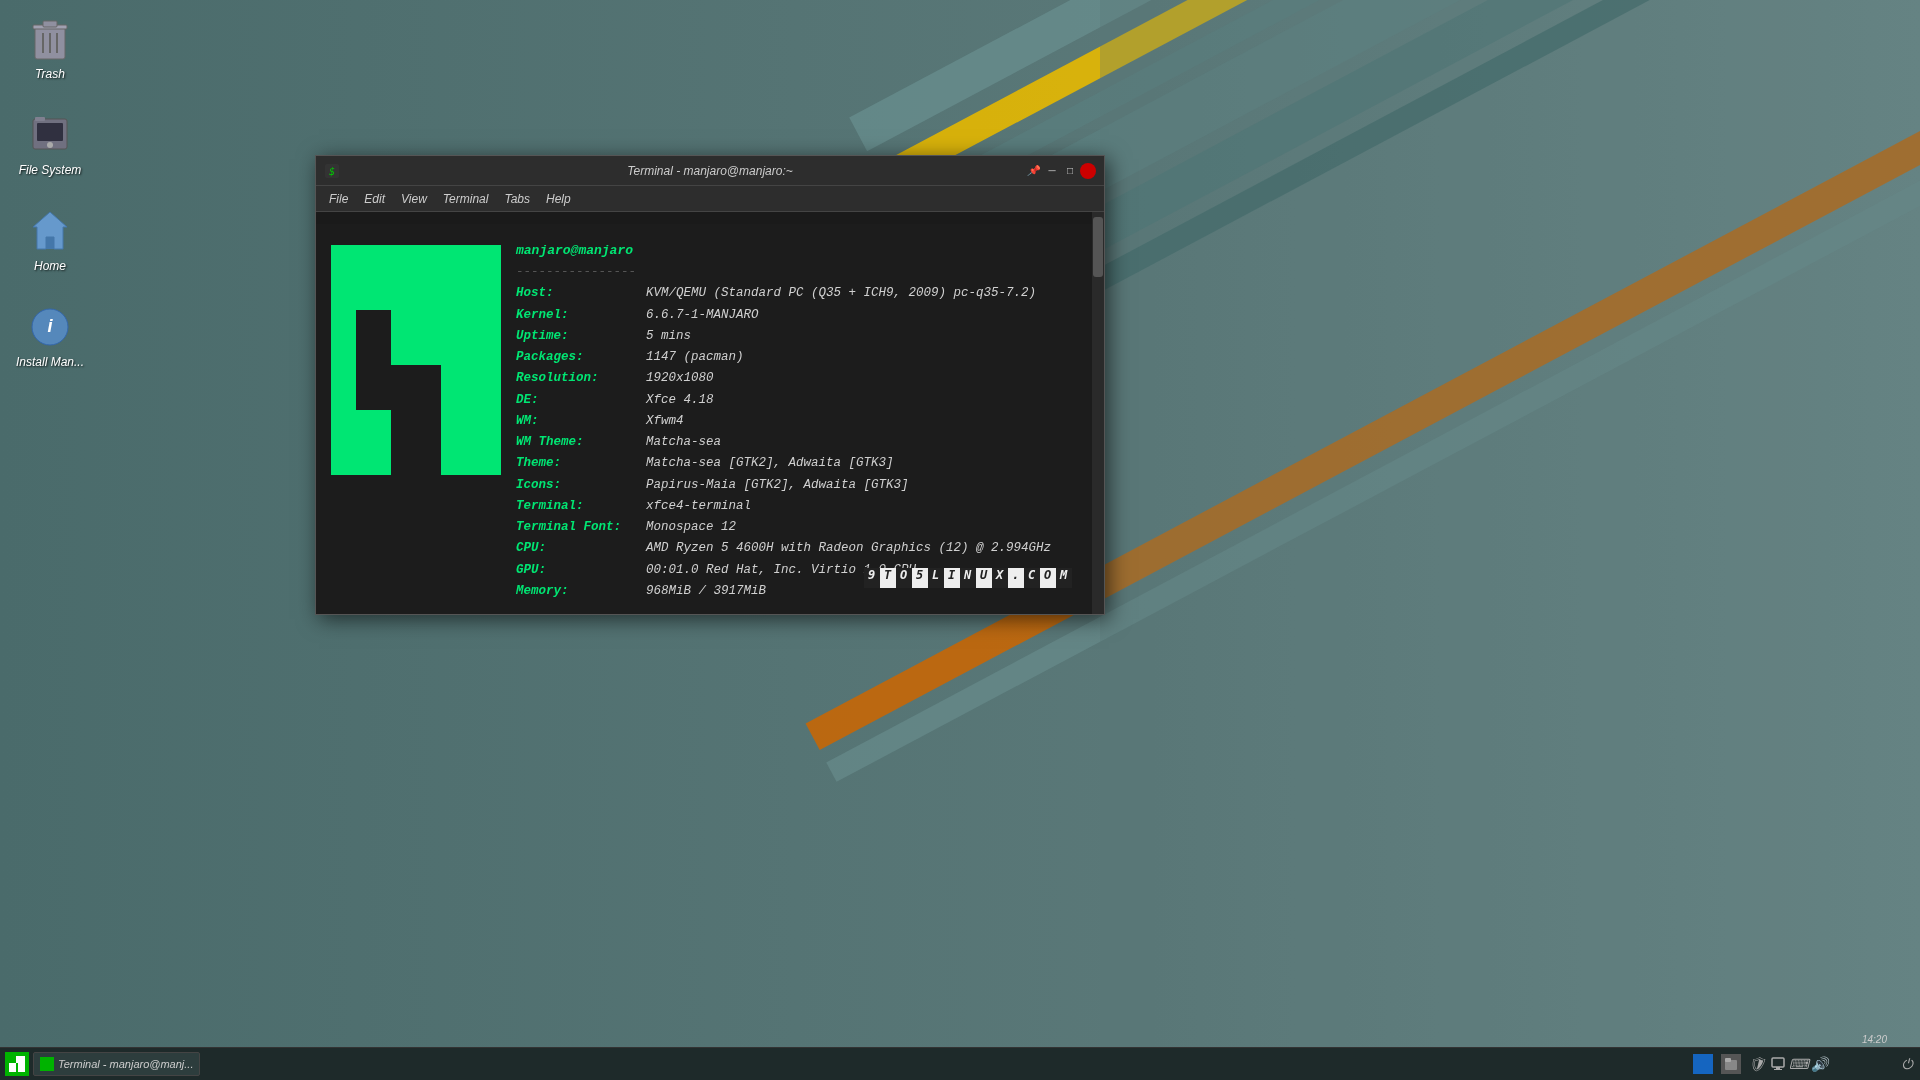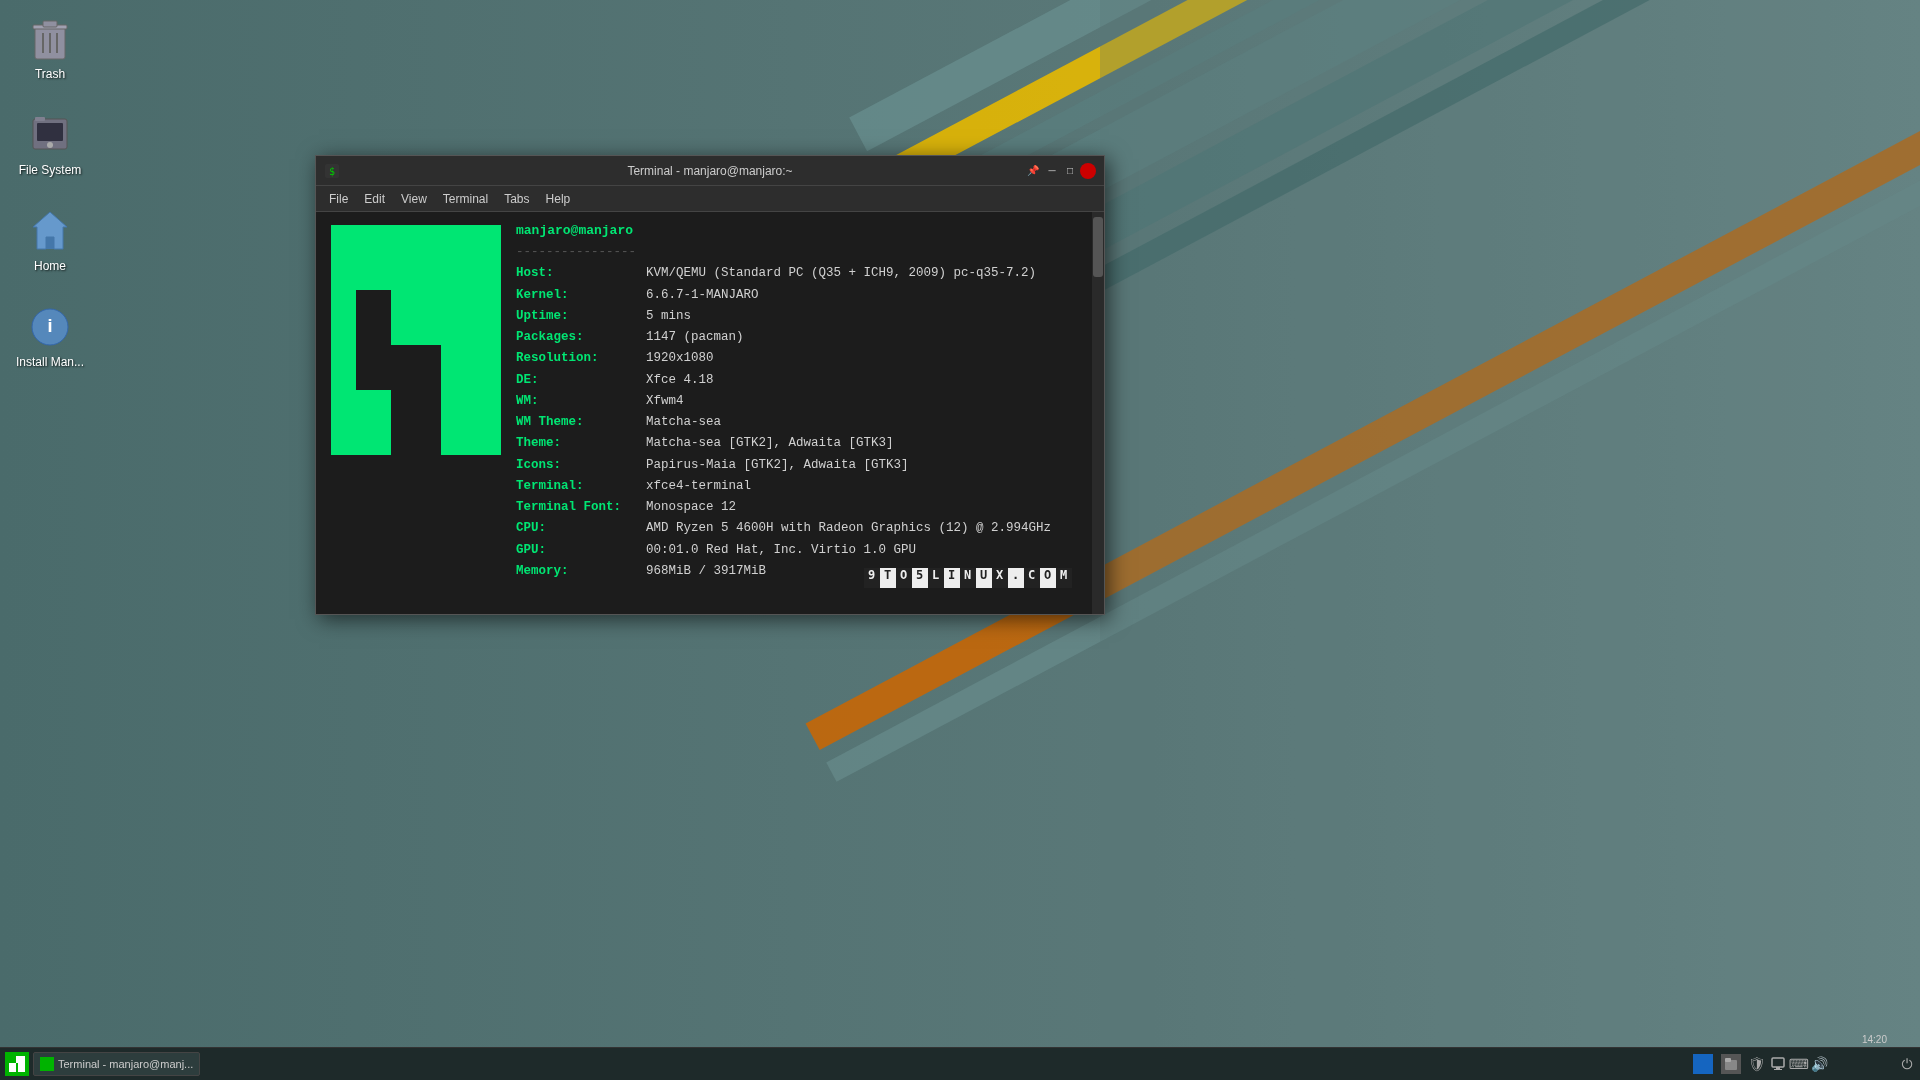--- a/index.html
+++ b/index.html
@@ -11,20 +11,21 @@
       position: relative;
     }
 
     
     #desktop {
       width: 100%;
       height: 100%;
       background: #3b82f6;
       position: relative;
       overflow: hidden;
+      font-style: italic;
     }
 
     
     .desktop-icons {
       position: absolute;
       top: 10px;
       left: 10px;
       display: flex;
       flex-direction: column;
       gap: 20px;
@@ -125,24 +126,25 @@
     .menu-item {
       color: #ccc;
       font-size: 12px;
       padding: 2px 8px;
       cursor: pointer;
     }
 
     .terminal-content {
       flex: 1;
       background: #1c1c1c;
-      padding: 8px 10px;
+      padding: 16px 10px;
       overflow: hidden;
       position: relative;
       display: flex;
+      margin-top: 12px;
     }
 
     .terminal-left-art {
       width: 180px;
       flex-shrink: 0;
       position: relative;
       overflow: hidden;
     }
 
     .terminal-info {

